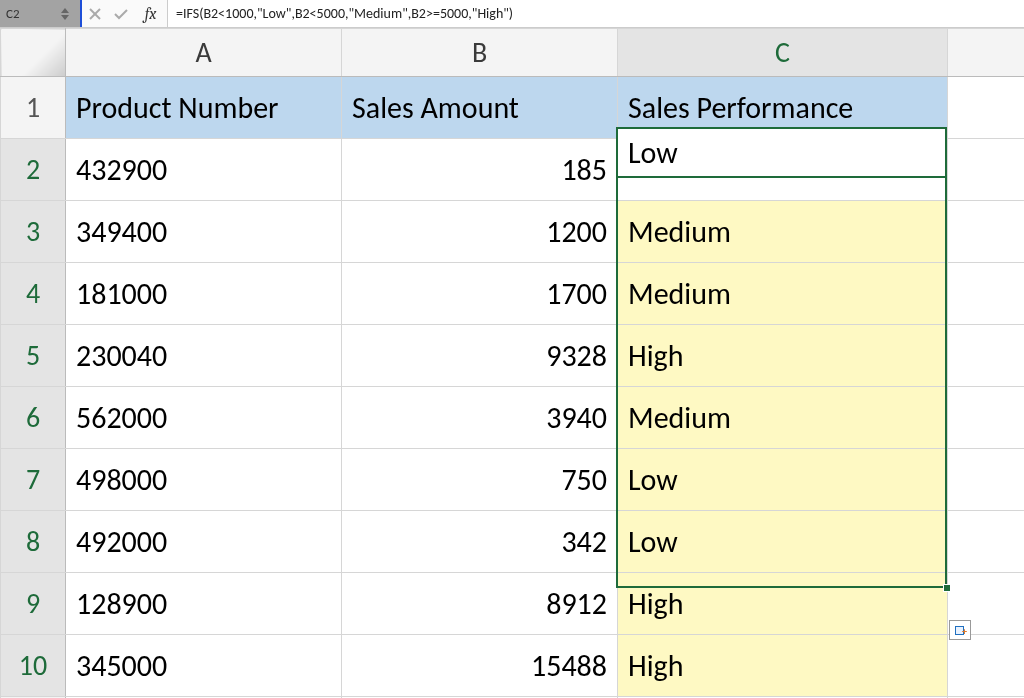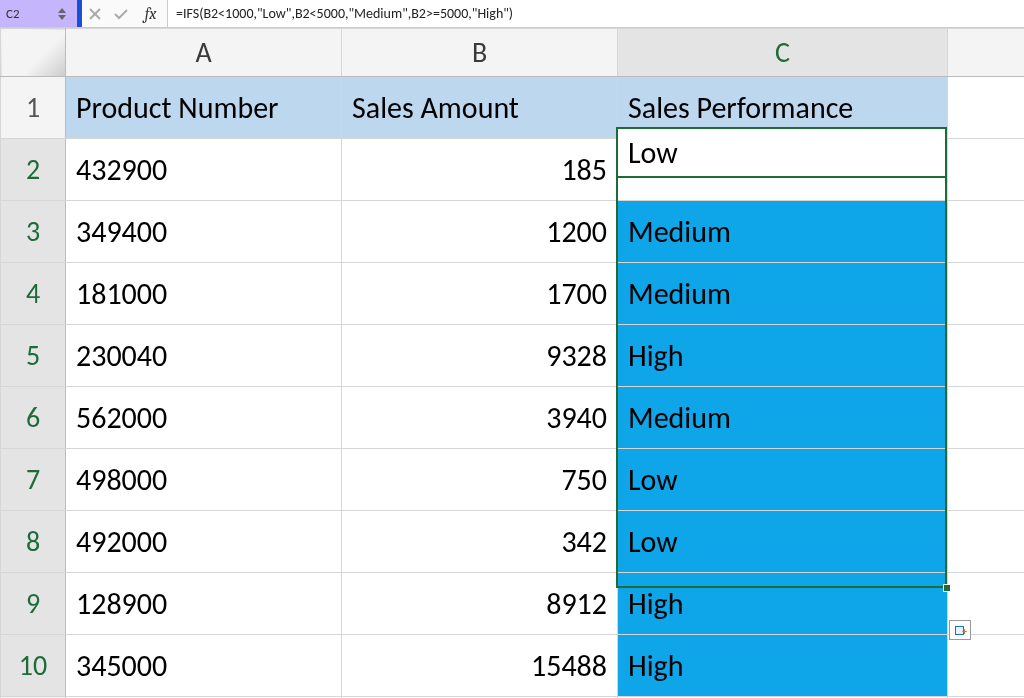--- a/index.html
+++ b/index.html
@@ -1,39 +1,39 @@
 <!DOCTYPE html>
 <html><head>
   <meta charset="utf-8">
   <style>
     * { margin:0; padding:0; box-sizing:border-box; }
     body { font-family:"Calibri","Segoe UI",Arial,sans-serif; background:#fff; color:#000; width:1024px; overflow:hidden; }
 
     .toolbar { display:flex; align-items:center; height:28px; border-bottom:1px solid #ccc; background:#fafafa; font-size:13px; }
-    .namebox { width:82px; height:100%; border-right:5px solid #1d4ed8; display:flex; align-items:center; padding:0 6px; background:#c4b5fd; }
+    .namebox { width:82px; height:100%; border-right:2px solid #1d4ed8; display:flex; align-items:center; padding:0 6px; background:#a3a3a3; }
     .namebox-text { flex:1; color:#333; }
     .stepper { display:flex; flex-direction:column; width:14px; margin-left:2px; }
     .stepper svg { display:block; }
     .fb-btn { width:26px; height:100%; display:flex; justify-content:center; align-items:center; color:#888; border-right:0; }
     .fx-lab { width:34px; height:100%; display:flex; justify-content:center; align-items:center; font-family:"Cambria",serif; font-style:italic; font-size:16px; color:#333; border-right:1px solid #ccc; }
     .formula-input { flex:1; padding:0 8px; height:100%; display:flex; align-items:center; background:#fff; font-family:"Calibri",Arial; font-size:14px; color:#222; }
 
     .grid { position:relative; }
     table { border-collapse:collapse; width:1024px; table-layout:fixed; }
     td,th { border:1px solid #d6d6d6; vertical-align:middle; font-weight:400; }
     .corner { width:65px; height:48px; background:linear-gradient(135deg,#f4f4f4 0 60%,#ccc 100%); border-right:1px solid #bbb; border-bottom:1px solid #bbb; }
     .colhead { height:48px; background:#f4f4f4; text-align:center; font-size:28px; color:#3a3a3a; border-bottom:1px solid #bbb; }
     .colhead.active { color:#1e6b3a; background:#e4e4e4; }
     .rowhead { width:65px; background:#f4f4f4; text-align:center; font-size:28px; color:#555; border-right:1px solid #bbb; }
     .rowhead.active { color:#1e6b3a; background:#e4e4e4; }
     .data { font-size:30px; padding:12px 10px; height:51px; }
     .tl { text-align:left; }
     .tr { text-align:right; }
     .hdr { background:#bdd7ee; }
-    .fillsel { background:#0ea5e9; }
+    .fillsel { background:#fef9c3; }
     .colC { width:330px; }
     .colA { width:276px; }
     .colB { width:276px; }
     .colD { width:77px; }
 
     .selection-border { position:absolute; border:2px solid #1e6b3a; pointer-events:none; }
     .active-cell { position:absolute; border:2px solid #1e6b3a; background:#fff; pointer-events:none; }
     .fill-handle { position:absolute; width:8px; height:8px; background:#1e6b3a; border:1px solid #fff; pointer-events:auto; cursor:crosshair; }
     .autofill-btn { position:absolute; width:22px; height:20px; background:#fff; border:1px solid #999; display:flex; align-items:center; justify-content:center; font-size:12px; cursor:pointer; }
     .autofill-btn .sq { width:9px; height:9px; border:1px solid #1f6fbf; background:#e8f2ff; margin-right:2px; }

